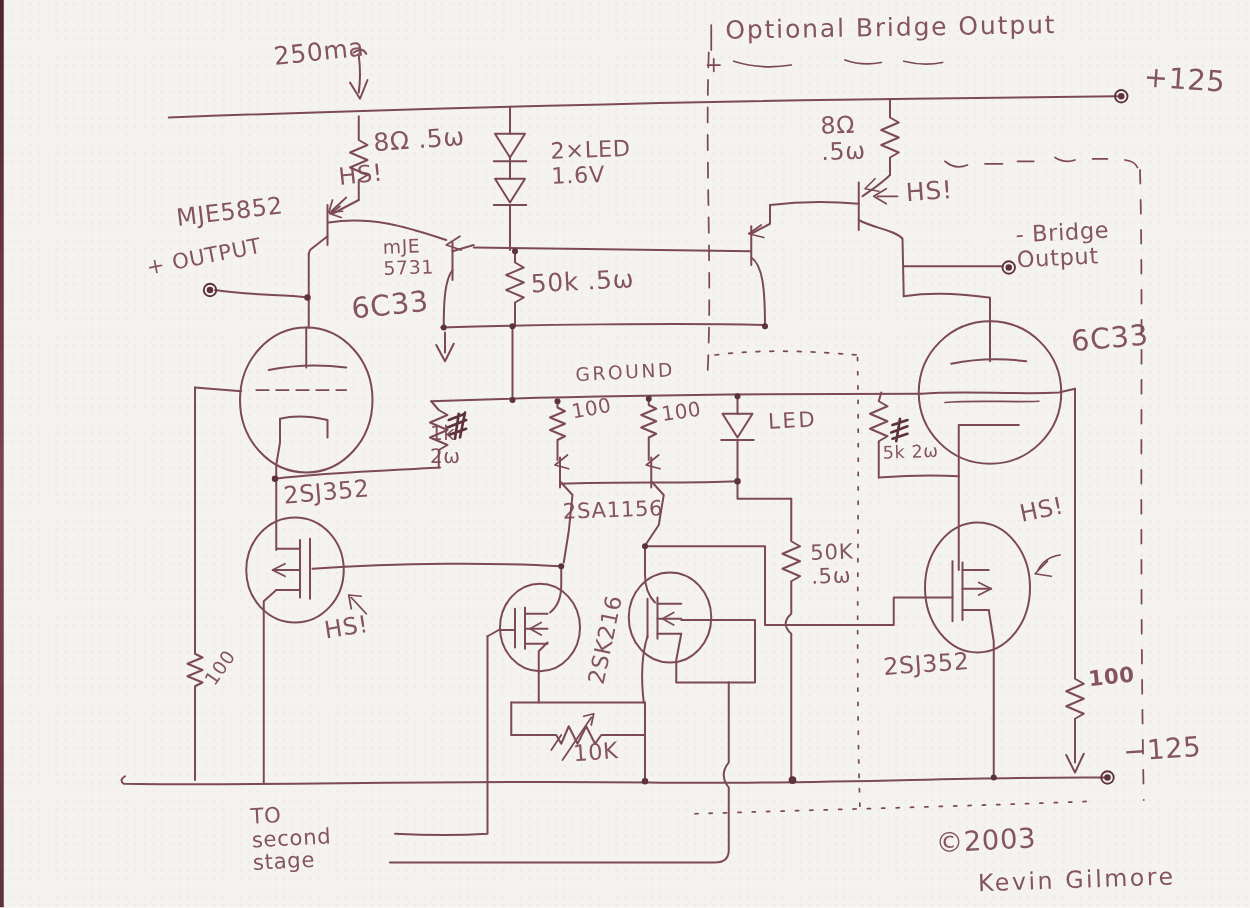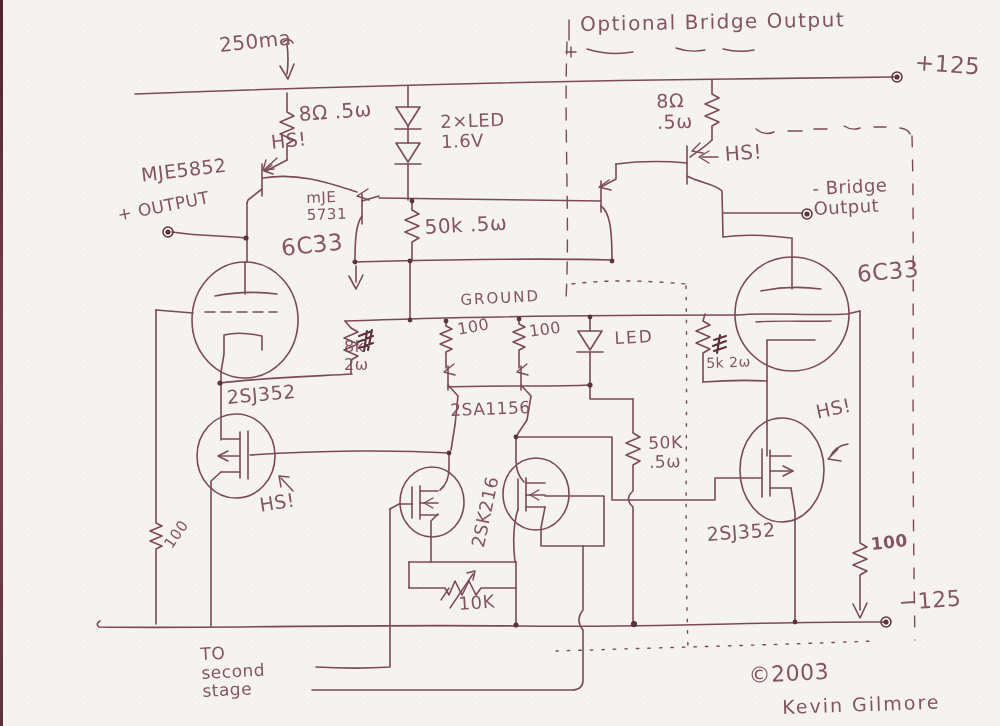--- a/index.html
+++ b/index.html
@@ -300,21 +300,21 @@
       <div class="lbl" style="left: 270px; top: 132px; font-size: 19px; transform: rotate(-6deg);">HS!</div>
       <div class="lbl" style="left: 140px; top: 165px; font-size: 19px; transform: rotate(-7deg);">MJE5852</div>
       <div class="lbl" style="left: 116px; top: 206px; font-size: 17px; transform: rotate(-11deg);">+ OUTPUT</div>
       <div class="lbl" style="left: 306px; top: 190px; font-size: 15px; transform: rotate(-2deg);">mJE
 5731</div>
       <div class="lbl" style="left: 440px; top: 112px; font-size: 18px; transform: rotate(-2deg);">2×LED
 1.6V</div>
       <div class="lbl" style="left: 424px; top: 216px; font-size: 20px; transform: rotate(-3deg);">50k .5ω</div>
       <div class="lbl" style="left: 280px; top: 236px; font-size: 23px; transform: rotate(-6deg);">6C33</div>
       <div class="lbl" style="left: 460px; top: 292px; font-size: 15px; letter-spacing: 2px; transform: rotate(-3deg);">GROUND</div>
-      <div class="lbl" style="left: 344px; top: 338px; font-size: 16px;">8k
+      <div class="lbl" style="left: 344px; top: 338px; font-size: 16px;">1k
 2ω</div>
       <div class="lbl" style="left: 456px; top: 321px; font-size: 16px; transform: rotate(-10deg);">100</div>
       <div class="lbl" style="left: 528px; top: 323px; font-size: 16px; transform: rotate(-8deg);">100</div>
       <div class="lbl" style="left: 614px; top: 329px; font-size: 17px; letter-spacing: 2px; transform: rotate(-3deg);">LED</div>
       <div class="lbl" style="left: 706px; top: 356px; font-size: 14px; transform: rotate(-2deg);">5k 2ω</div>
       <div class="lbl" style="left: 856px; top: 262px; font-size: 23px; transform: rotate(-5deg);">6C33</div>
       <div class="lbl" style="left: 656px; top: 91px; font-size: 19px; transform: rotate(-2deg);">8Ω
 .5ω</div>
       <div class="lbl" style="left: 724px; top: 143px; font-size: 20px; transform: rotate(-4deg);">HS!</div>
       <div class="lbl" style="left: 812px; top: 179px; font-size: 18px; transform: rotate(-3deg);">- Bridge

